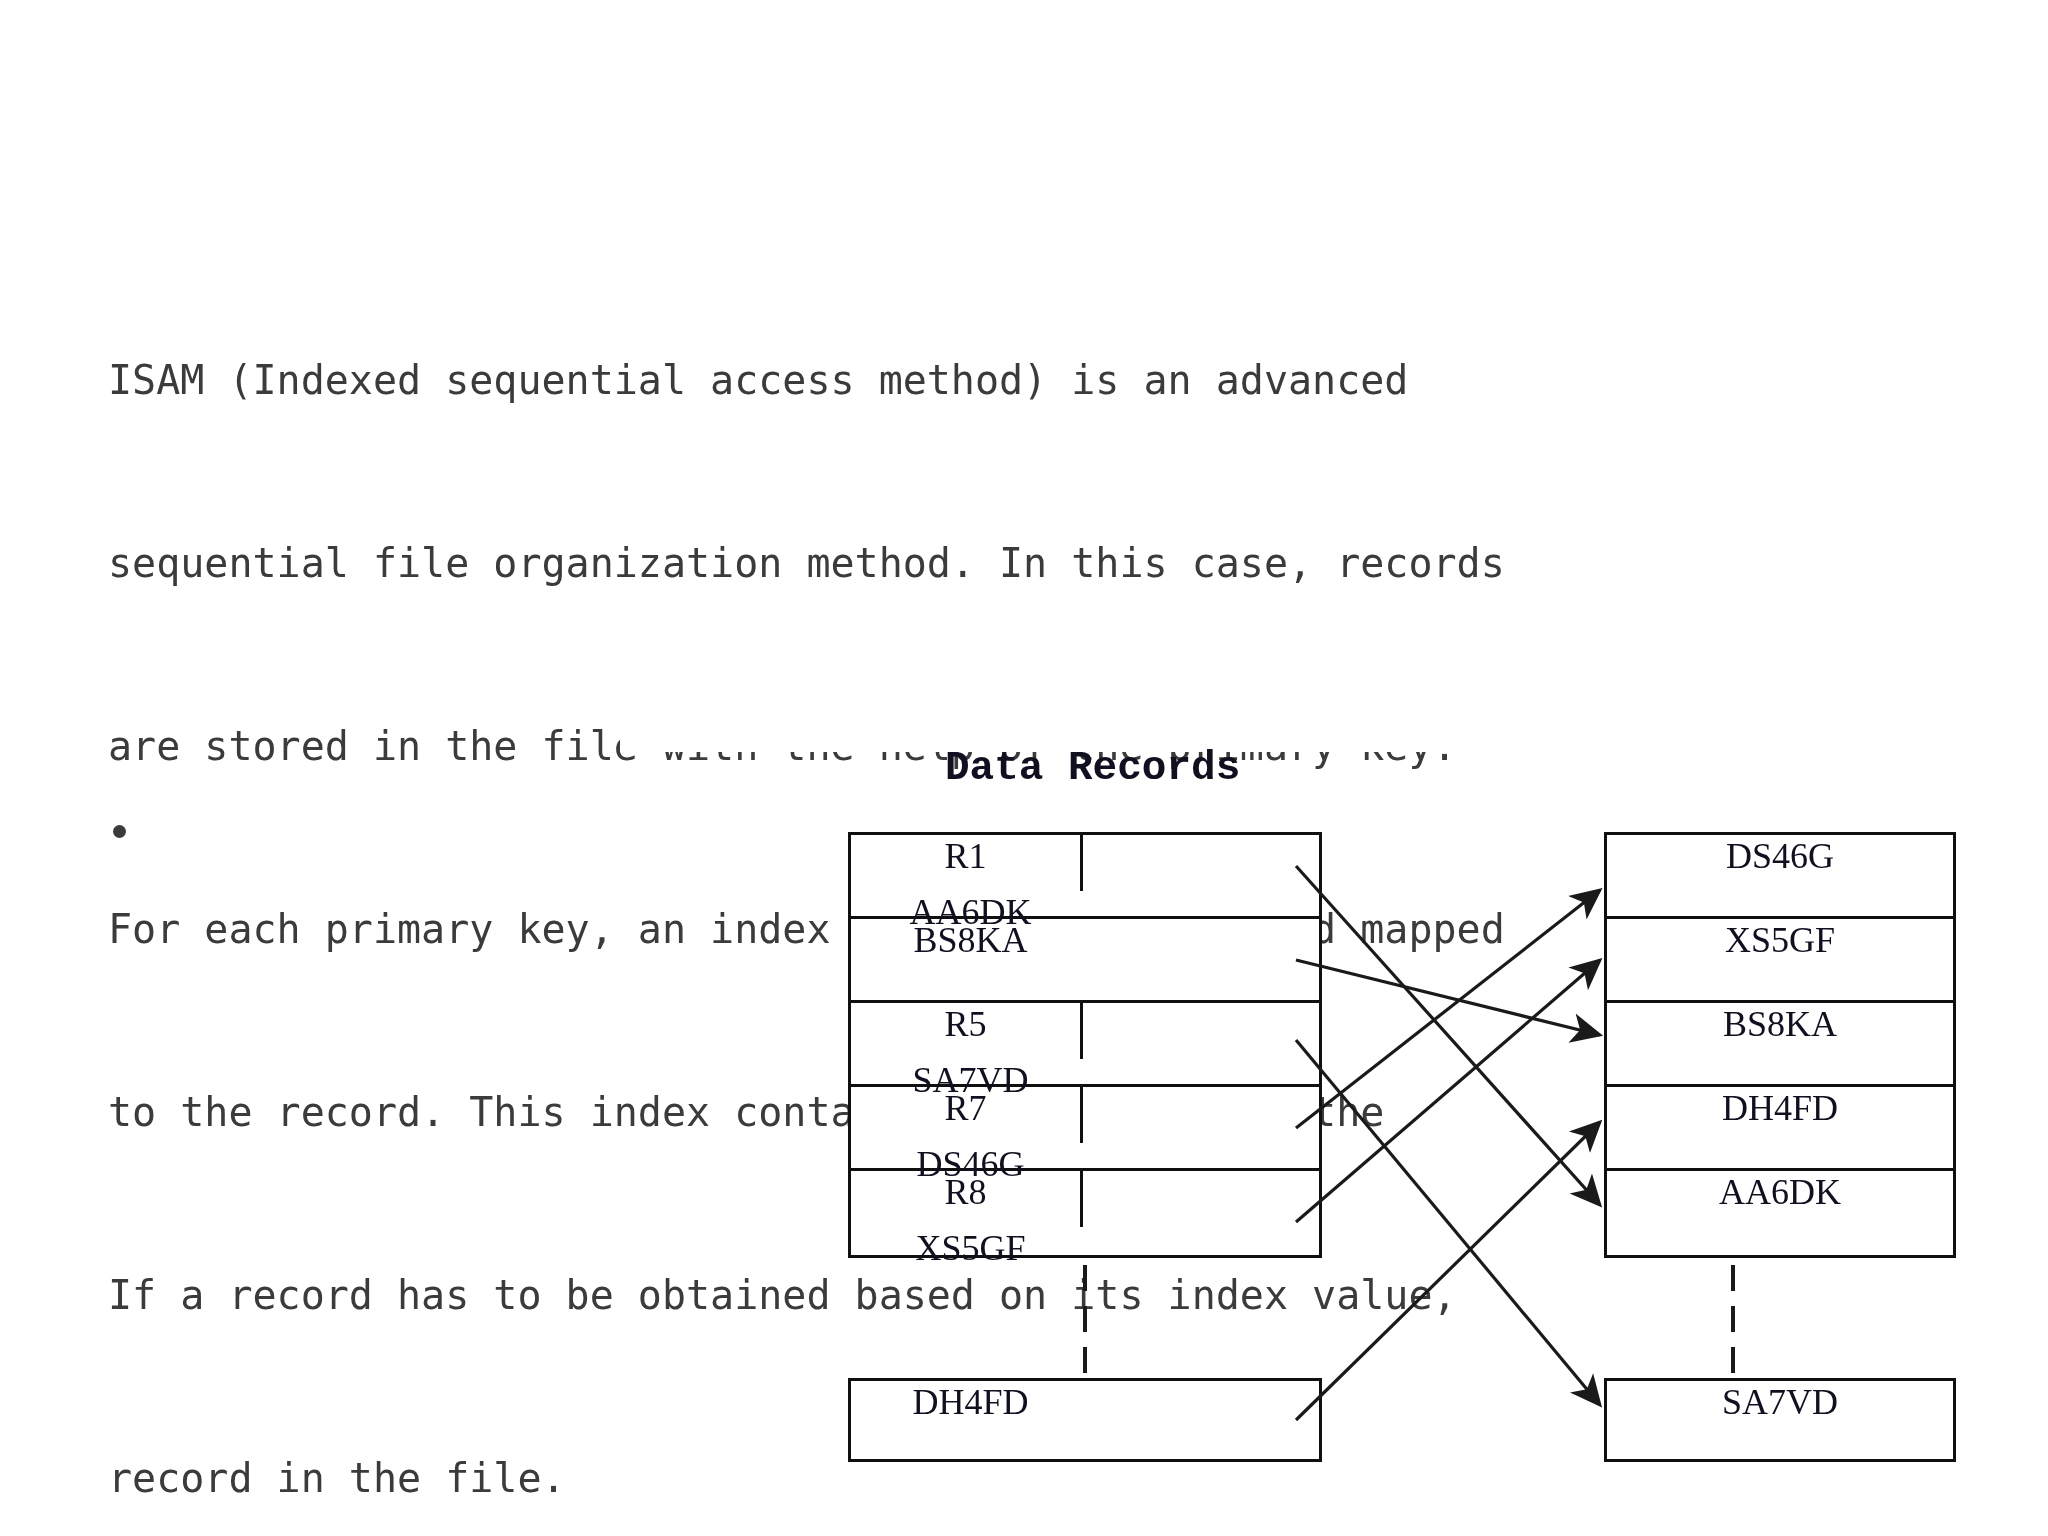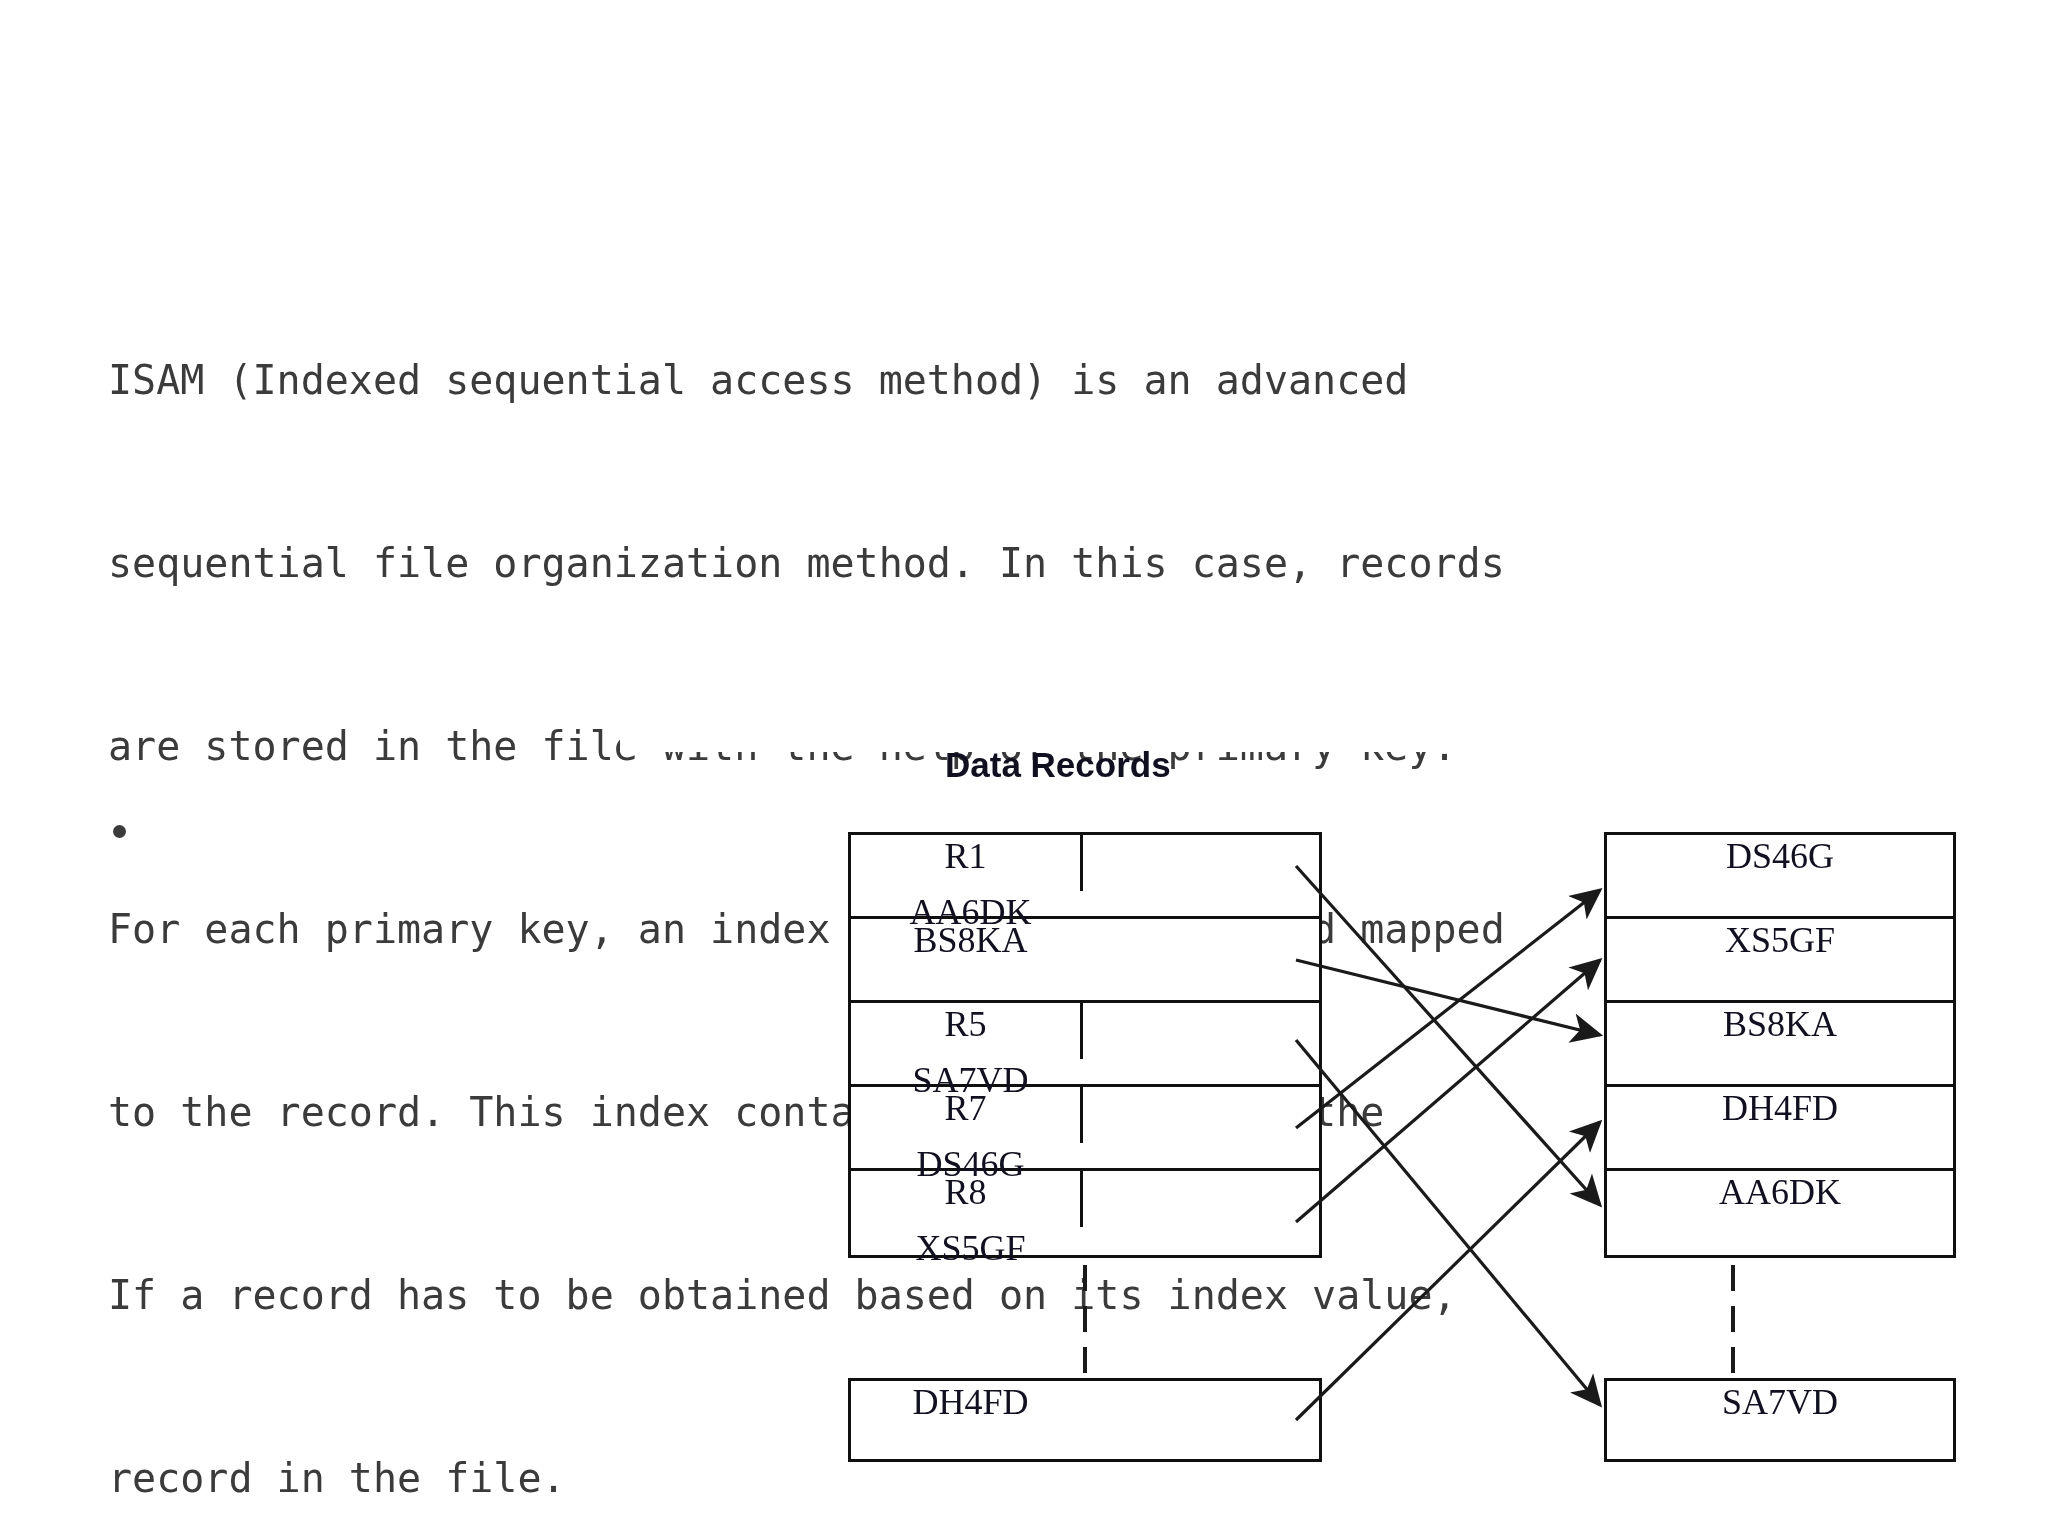--- a/index.html
+++ b/index.html
@@ -58,23 +58,23 @@
     top: 0;
     width: 2048px;
     height: 1536px;
     z-index: 3;
     pointer-events: none;
   }
   #diagram > * { pointer-events: auto; }
 
   .dg-title {
     position: absolute;
-    font-family: Liberation Sans, sans-serif;
+    font-family: Liberation Mono, monospace;
     font-weight: bold;
-    font-size: 35px;
+    font-size: 41px;
     color: #101020;
     white-space: nowrap;
   }
   #title-records { left: 945px; top: 745px; }
   #title-blocks  { left: 1600px; top: 745px; }
 
   .tbl {
     position: absolute;
     border: 3px solid #101010;
     box-sizing: border-box;

